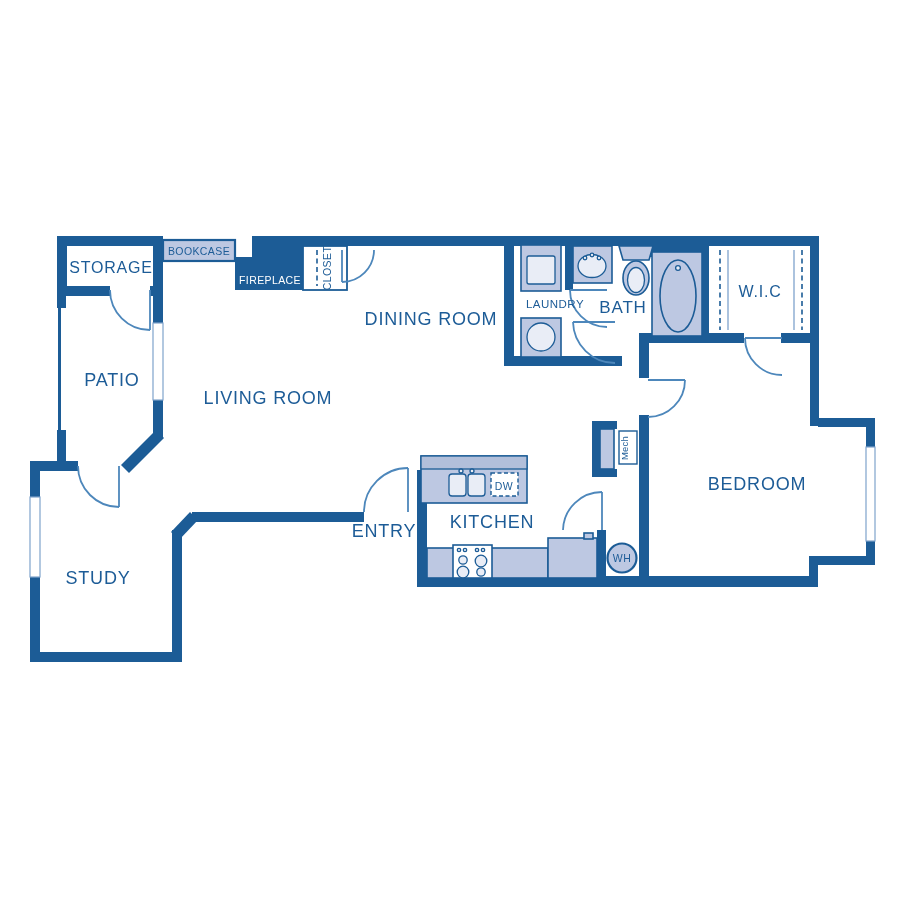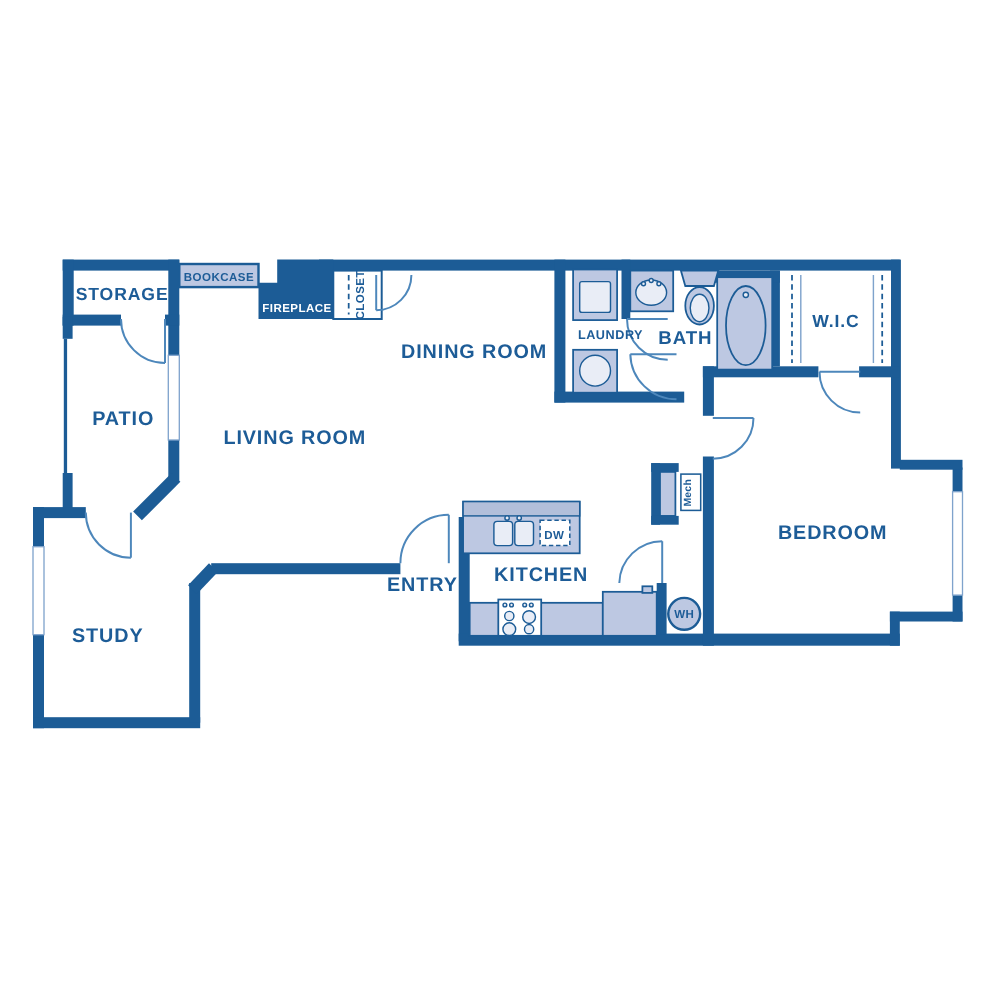--- a/index.html
+++ b/index.html
@@ -7,21 +7,21 @@
     --fill:#bdc8e2;
     --fill-band:#b2bfda;
     --fill-light:#e9edf6;
     --door:#4d87bb;
     --thin:#7fa3cc;
     --text:#1d5c97;
     --fp-text:#ffffff;
     --bg:#ffffff;
   }
   html,body{margin:0;padding:0;background:var(--bg);}
-  .stage{width:900px;height:900px;position:relative;background:var(--bg);font-weight:bold;}
+  .stage{width:900px;height:900px;position:relative;background:var(--bg);}
   svg{display:block;}
   .wall{fill:var(--wall);stroke:none;}
   .fx{fill:var(--fill);stroke:var(--wall);stroke-width:1.6;}
   .fx2{fill:var(--fill-light);stroke:var(--wall);stroke-width:1.3;}
   .band{fill:var(--fill-band);stroke:var(--wall);stroke-width:1.3;}
   .whitebox{fill:#ffffff;stroke:var(--wall);stroke-width:1.8;}
   .door{stroke:var(--door);stroke-width:1.8;fill:none;}
   .dash{stroke:var(--wall);stroke-width:1.6;fill:none;stroke-dasharray:5 3.5;}
   .thinline{stroke:var(--thin);stroke-width:1.3;fill:none;}
   .win{fill:#ffffff;stroke:var(--thin);stroke-width:1.2;}

